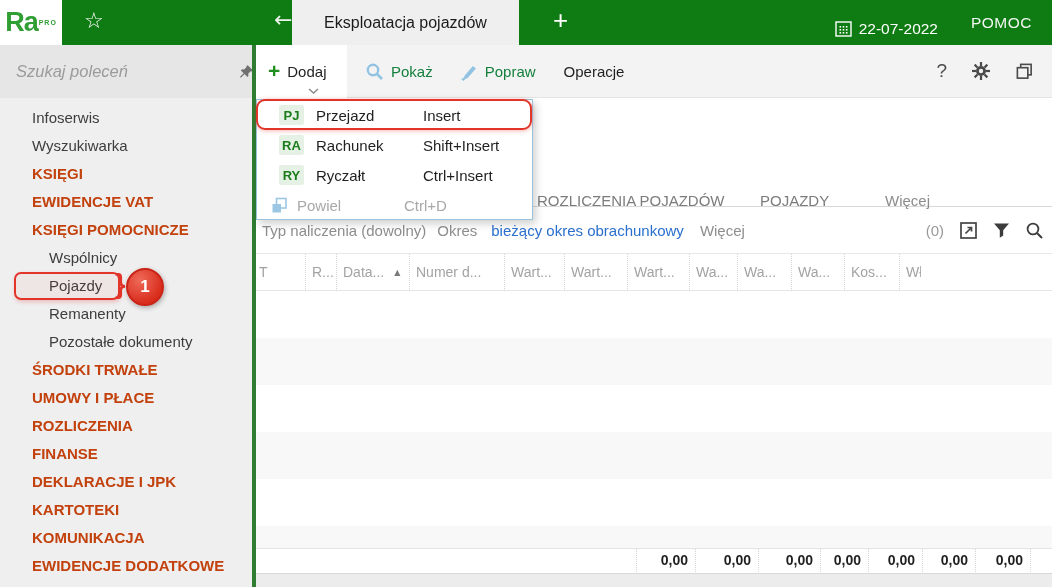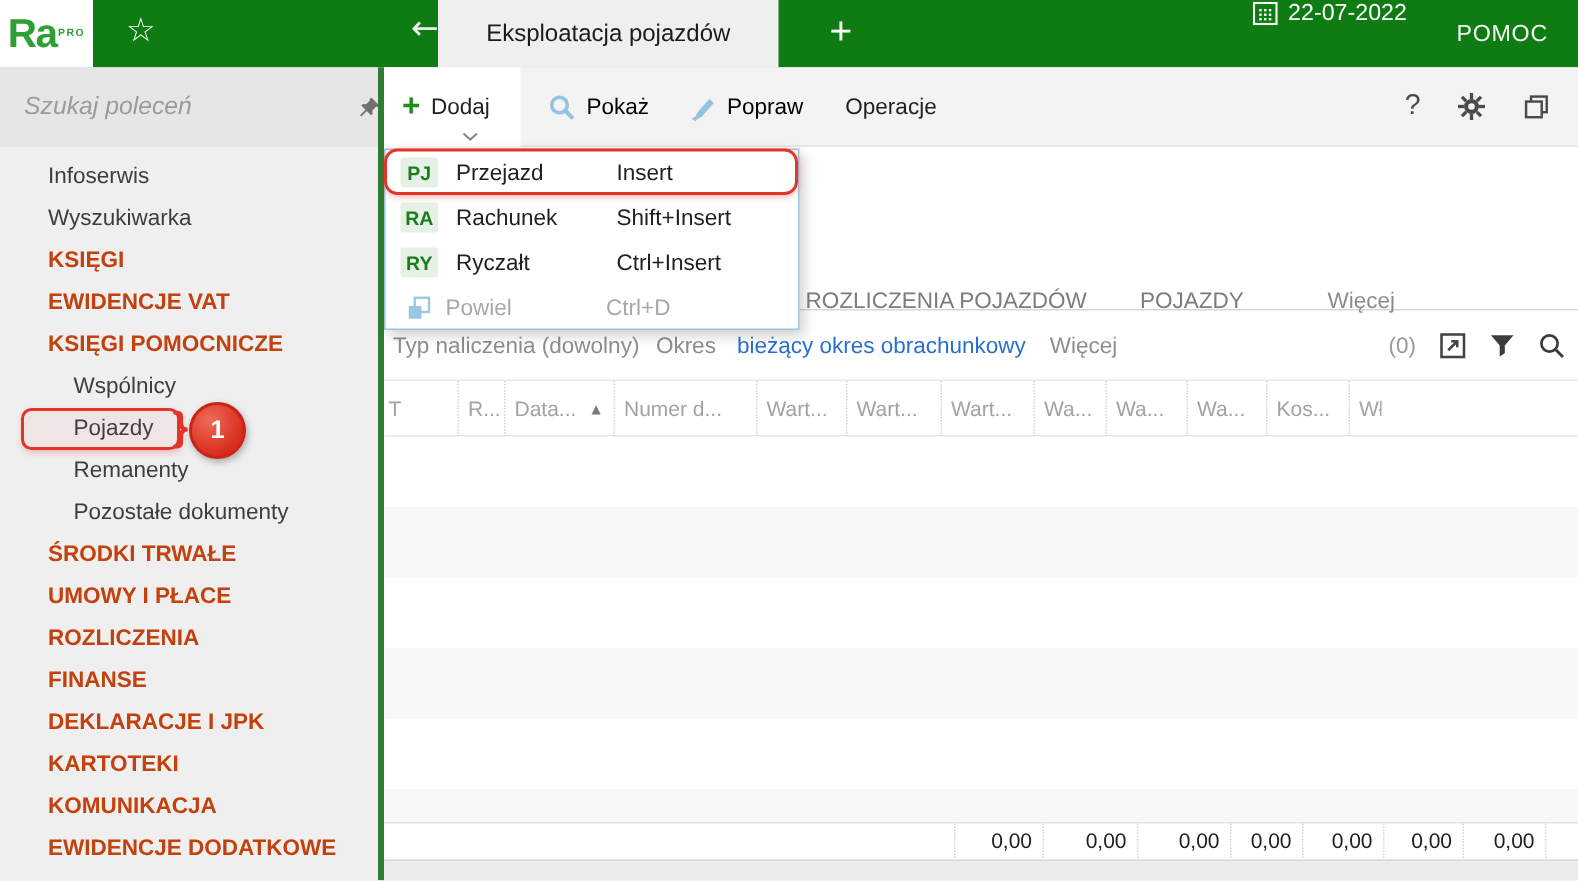--- a/index.html
+++ b/index.html
@@ -12,21 +12,21 @@
           display:flex; align-items:center; justify-content:center; }
   .logo-text { color:#2f9e33; font-size:27px; font-weight:700; line-height:1; letter-spacing:-1px; }
   .logo-badge { color:#2f9e33; font-size:7px; font-weight:700; letter-spacing:1px; vertical-align:14px; margin-left:1px; }
   .hdr-star { position:absolute; left:84px; top:8px; color:#fff; font-size:22px;
               font-family:"DejaVu Sans",sans-serif; cursor:default; }
   .hdr-back { position:absolute; left:274px; top:7px; color:#eaf2ea; font-size:22px;
               font-family:"DejaVu Sans",sans-serif; }
   .hdr-tab { position:absolute; left:292px; top:0; width:227px; height:45px; background:#eeefee;
              color:#1b1b1b; font-size:16px; display:flex; align-items:center; justify-content:center; }
   .hdr-newtab { position:absolute; left:553px; top:5px; color:#fff; font-size:26px; font-weight:300; }
-  .hdr-date { position:absolute; right:114px; top:0; height:57px; display:flex; align-items:flex-start; gap:7px;
+  .hdr-date { position:absolute; right:114px; top:0; height:57px; display:flex; align-items:center; gap:7px;
               color:#fff; font-size:15.5px; }
   .hdr-help { position:absolute; right:20px; top:0; height:45px; display:flex; align-items:center;
               color:#f2f6f2; font-size:15.5px; letter-spacing:.5px; }
 
   
   .sidebar { position:absolute; left:0; top:45px; width:252px; height:542px; background:#efeff0; }
   .sb-search { position:relative; width:252px; height:53px; background:#e6e6e7; display:flex; align-items:center; }
   .sb-search input { flex:1; margin-left:16px; border:0; outline:0; background:transparent;
                      font-family:inherit; font-size:16.5px; font-style:italic; color:#555; }
   .sb-search input::placeholder { color:#9b9b9b; font-style:italic; }
@@ -40,21 +40,21 @@
   .vsep { position:absolute; left:252px; top:45px; width:4px; height:542px; background:#2f7d32; }
 
   
   .main { position:absolute; left:256px; top:45px; width:796px; height:542px; background:#fff; }
   .toolbar { position:absolute; left:0; top:0; width:796px; height:53px; background:#f3f3f3;
              border-bottom:1px solid #e4e4e4; display:flex; align-items:center; }
   .tb-btn { display:flex; align-items:center; gap:7px; font-size:15px; color:#1f1f1f; height:53px; padding:0 10px; }
   .tb-dodaj { position:relative; width:91px; background:#fff; padding-left:12px; }
   .tb-plus { color:#1e8e1e; font-size:21px; font-weight:700; line-height:1; margin-top:-2px; }
   .tb-chev { position:absolute; left:52px; bottom:4px; }
-  .tb-disabled { color:#000000; }
+  .tb-disabled { color:#15803d; }
   .tb-pokaz { margin-left:8px; }
   .tb-popraw { margin-left:6px; }
   .tb-operacje { margin-left:8px; }
   .tb-right { margin-left:auto; display:flex; align-items:center; gap:24px; padding-right:18px; }
   .tb-q { font-size:19px; color:#4a4a4a; }
 
   .tabsrow { position:absolute; left:0; top:133px; width:796px; height:29px; border-bottom:1px solid #d8d8d8; }
   .vtab { position:absolute; top:14px; font-size:15px; color:#7c7c7c; white-space:nowrap; }
   .vtab-0 { left:281px; }
   .vtab-1 { left:504px; }
@@ -77,35 +77,35 @@
   .gh-cell:last-child { border-right:0; }
   .sort { font-family:"DejaVu Sans",sans-serif; font-size:8px; color:#7a7a7a; margin-left:10px; vertical-align:2px; }
   .w0{width:50px}.w1{width:31px}.w2{width:131px}.w3{width:73px}.w4{width:95px}
   .w5{width:60px}.w6{width:63px}.w7{width:62px}.w8{width:48px}.w9{width:54px}
   .w10{width:53px}.w11{width:55px}.w12{width:21px}
 
   .gbody { position:absolute; left:0; top:246px; width:796px; height:257px;
            background:repeating-linear-gradient(180deg,#ffffff 0 47px,#f8f8f9 47px 94px); }
 
   .summary { position:absolute; left:0; top:503px; width:796px; height:32px; display:flex;
-             border-top:1px solid #e4e4e4; border-bottom:1px solid #cfcfcf; background:#fff; }
+             border-top:1px solid #e4e4e4; border-bottom:1px solid #cfcfcf; background:#fff;font-weight:bold; }
   .sm-spacer { width:380px; }
   .sm-cell { height:23px; line-height:23px; text-align:right; padding-right:7px; font-size:14px; color:#1f1f1f;
              border-right:1px dotted #d4d4d4; }
   .sm-cell.first { border-left:1px dotted #d4d4d4; }
   .sm-end { width:21px; border-right:0; }
 
   .bottomband { position:absolute; left:0; top:528px; width:796px; height:14px; background:#ececec;
                 border-top:1px solid #d8d8d8; }
 
   
   .dropdown { position:absolute; left:256px; top:99px; width:277px; height:121px; background:#fff;
               border:1px solid #9cc2dc; box-shadow:3px 4px 8px rgba(0,0,0,.18); z-index:20; }
   .dd-item { height:30px; display:flex; align-items:center; font-size:15px; color:#1f1f1f; }
-  .dd-badge { margin-left:10px; width:25px; height:20px; background:#e5f1e5; color:#1c7c1c;
+  .dd-badge { margin-left:22px; width:25px; height:20px; background:#e5f1e5; color:#1c7c1c;
               font-size:13px; font-weight:700; display:flex; align-items:center; justify-content:center;
               border-radius:2px; }
   .dd-icon { margin-left:14px; width:17px; height:17px; }
   .dd-label { margin-left:12px; width:107px; }
   .dd-shortcut { }
   .dd-disabled .dd-label, .dd-disabled .dd-shortcut { color:#a8a8a8; }
 
   
   .hl-rect { position:absolute; left:256px; top:99px; width:276px; height:31px; z-index:30;
              border:2.5px solid #e3342a; border-radius:9px;

